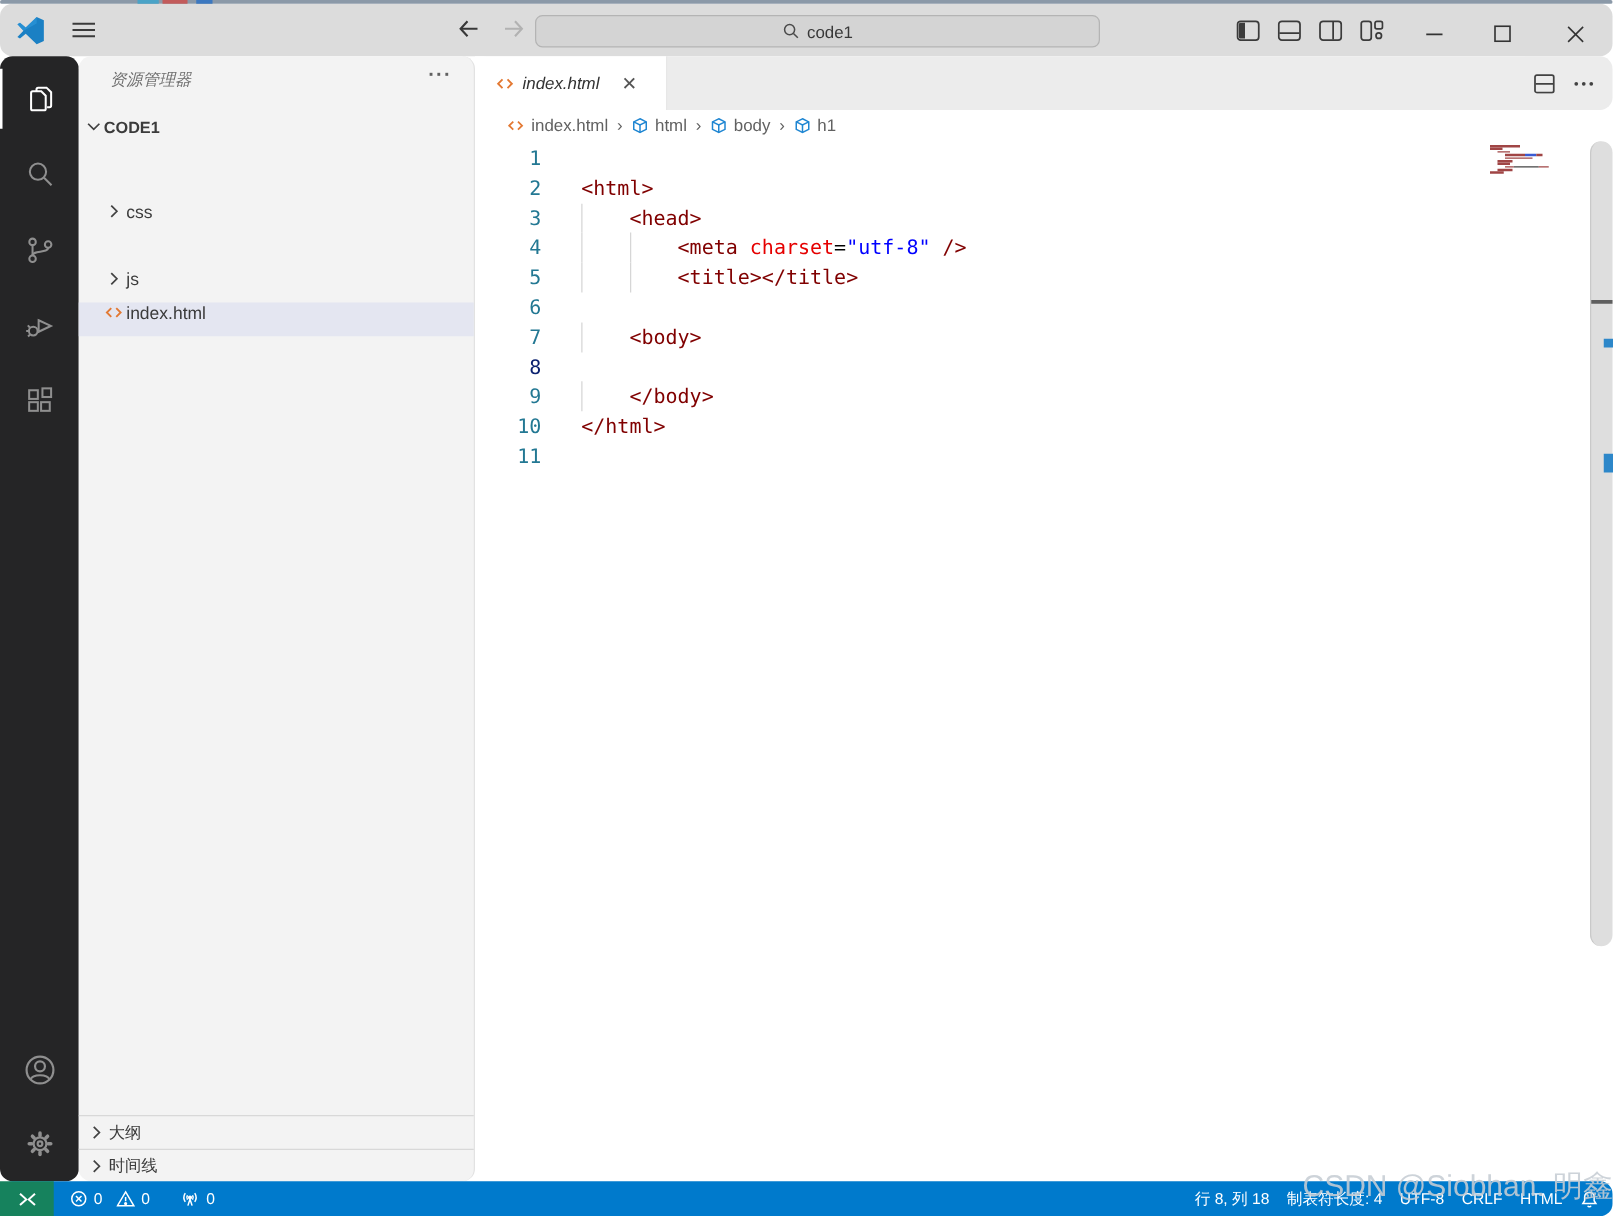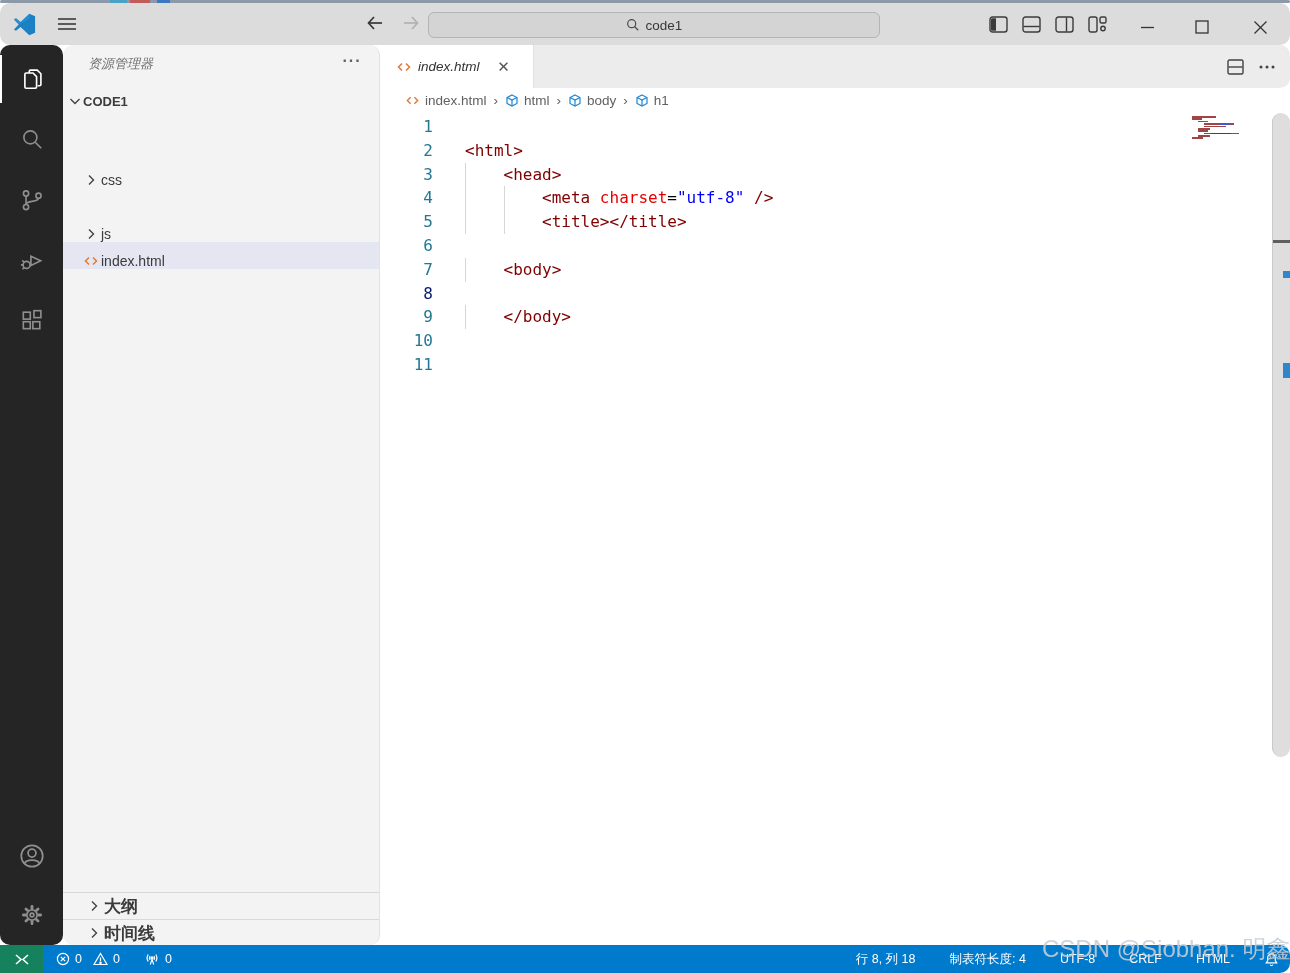--- a/index.html
+++ b/index.html
@@ -38,26 +38,26 @@
     border-right:1px solid #e2e2e2; color:#3b3b3b; }
   #sb-header { position:absolute; left:0; top:0; width:100%; height:35px; }
   #sb-title { position:absolute; left:25px; top:10px; font-size:13px; color:#6f6f6f;font-style:italic; }
   #sb-more { position:absolute; left:275px; top:4px; width:28px; height:24px; color:#616161;
     display:flex; align-items:center; justify-content:center; letter-spacing:1px; font-weight:bold; }
   .tree-root { position:absolute; left:0; top:45px; width:100%; height:22px; display:flex;
     align-items:center; font-weight:bold; font-size:13px; cursor:pointer; }
   .chev { width:16px; height:16px; color:#424242; flex:0 0 16px; }
   .tree-root .chev { margin-left:4px; }
   .tree-item { position:absolute; left:0; width:100%; height:27px; display:flex;
-    align-items:flex-end; font-size:14px; cursor:pointer; }
+    align-items:flex-start; font-size:14px; cursor:pointer; }
   .tree-item .chev { margin-left:20px; margin-right:2px; }
   .tree-item.selected { background:#e4e6f1; }
   .file-ic { margin-left:20px; margin-right:2px; width:16px; height:16px; }
   .sb-section { position:absolute; left:0; width:100%; height:27px; border-top:1px solid #d8d8d8;
-    display:flex; align-items:center; font-size:17px; font-weight:bold; cursor:pointer;padding-left:17px; }
+    display:flex; align-items:center; font-size:13px; font-weight:normal; cursor:pointer; }
   .sb-section .chev { margin-left:6px; margin-right:2px; }
 
   
   #tabbar { left:380px; top:45px; width:910px; height:43px; background:#ececec; }
   #tab-active { position:absolute; left:0; top:0; width:154px; height:43px; background:#fff;
     border-right:1px solid #e0e0e0; display:flex; align-items:center; cursor:pointer; }
   #tab-active .file-ic { margin-left:16px; margin-right:6px; }
   #tab-label { font-size:13.5px; font-style:italic; color:#333; }
   #tab-close { margin-left:14px; width:20px; height:20px; display:flex; align-items:center;
     justify-content:center; color:#555; font-size:15px; border-radius:4px; }
@@ -90,21 +90,21 @@
   .sc-blue { position:absolute; left:10px; width:8px; background:#2d87c9; }
 
   
   #statusbar { left:0; top:945px; width:1290px; height:28px; background:#007acc; color:#fff;
     display:flex; align-items:center; font-size:12.5px; }
   #remote { width:43px; height:28px; background:#16825d; display:flex; align-items:center;
     justify-content:center; flex:0 0 43px; cursor:pointer; }
   .sb-item { display:flex; align-items:center; gap:5px; padding:0 7px; height:100%; cursor:pointer; }
   .sb-item svg { stroke:#fff; fill:none; stroke-width:1.2; }
   #sb-left { display:flex; align-items:center; margin-left:6px; }
-  #sb-right { margin-left:auto; display:flex; align-items:center; margin-right:4px;gap:20px; }
+  #sb-right { margin-left:auto; display:flex; align-items:center; margin-right:4px; }
 
   #watermark { left:1042px; top:933px; font-size:24px; color:rgba(198,205,212,0.88);
     z-index:60; white-space:nowrap; pointer-events:none; }
 </style>
 </head>
 <body>
 
 <div id="topstrip" class="abs">
   <i style="left:110px;width:17px;background:#4aa3c7"></i>
   <i style="left:130px;width:20px;background:#c25b5b"></i>
@@ -411,21 +411,21 @@
 <div id="code" class="abs">
     <div class="line"><div class="gutter">1</div></div>
     <div class="line"><div class="gutter">2</div><div class="content"><span class="tk-m">&lt;html&gt;</span></div></div>
     <div class="line"><div class="gutter">3</div><div class="content"><i class="guide" style="left: 32px;"></i><span class="tk-k">    </span><span class="tk-m">&lt;head&gt;</span></div></div>
     <div class="line"><div class="gutter">4</div><div class="content"><i class="guide" style="left: 32px;"></i><i class="guide" style="left: 70.52px;"></i><span class="tk-k">        </span><span class="tk-m">&lt;meta </span><span class="tk-r">charset</span><span class="tk-k">=</span><span class="tk-b">"utf-8"</span><span class="tk-m"> /&gt;</span></div></div>
     <div class="line"><div class="gutter">5</div><div class="content"><i class="guide" style="left: 32px;"></i><i class="guide" style="left: 70.52px;"></i><span class="tk-k">        </span><span class="tk-m">&lt;title&gt;&lt;/title&gt;</span></div></div>
     <div class="line"><div class="gutter">6</div></div>
     <div class="line"><div class="gutter">7</div><div class="content"><i class="guide" style="left: 32px;"></i><span class="tk-k">    </span><span class="tk-m">&lt;body&gt;</span></div></div>
     <div class="line active"><div class="gutter active-num">8</div></div>
     <div class="line"><div class="gutter">9</div><div class="content"><i class="guide" style="left: 32px;"></i><span class="tk-k">    </span><span class="tk-m">&lt;/body&gt;</span></div></div>
-    <div class="line"><div class="gutter">10</div></div>
+    <div class="line"><div class="gutter">10</div><div class="content"><span class="tk-m">&lt;/html&gt;</span></div></div>
     <div class="line"><div class="gutter">11</div><div class="content"></div></div>
   </div>
 
 <div id="minimap" class="abs">
     <div class="mrow" style="padding-left: 0px;">
       <b style="width: 24px; background: rgb(160, 69, 69);"></b>
     </div>
     <div class="mrow" style="padding-left: 0px;">
       <b style="width: 10px; background: rgb(160, 69, 69);"></b>
     </div>

